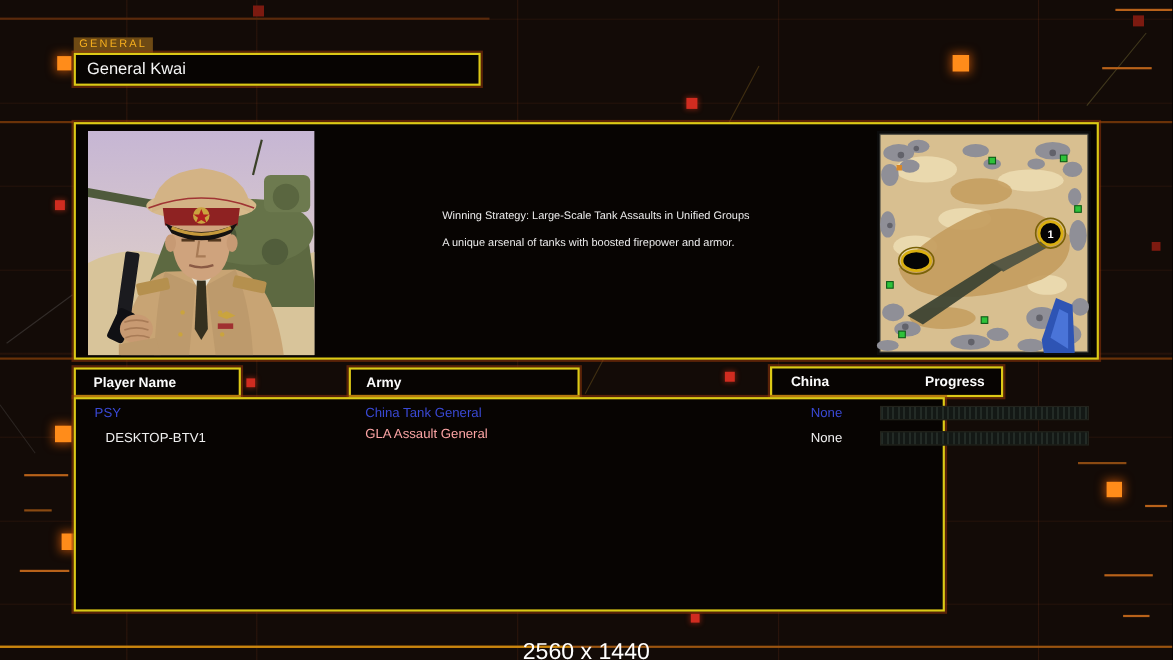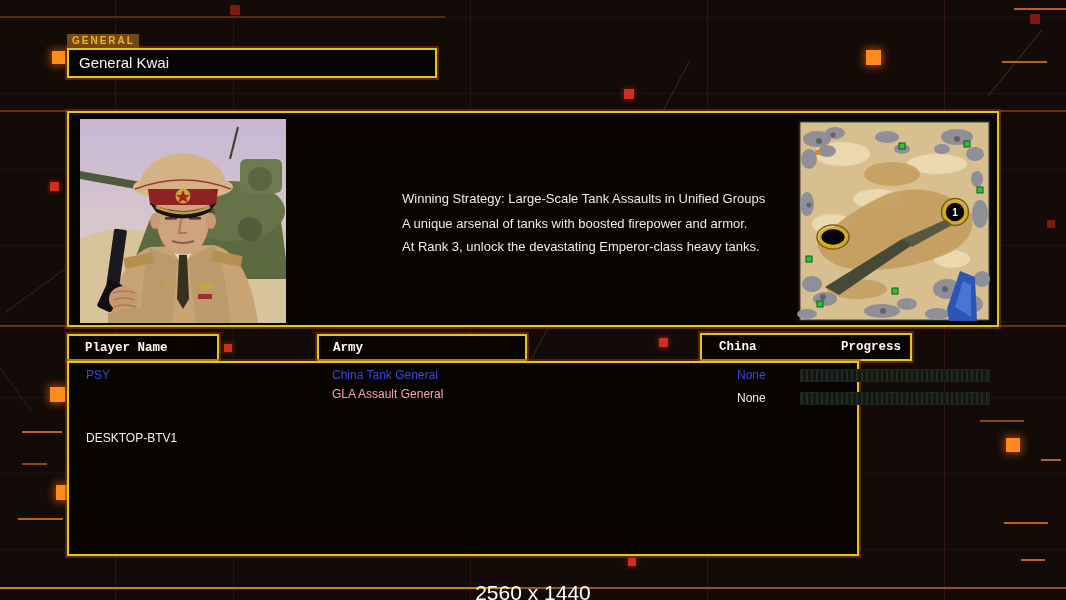--- a/index.html
+++ b/index.html
@@ -10,31 +10,31 @@
       repeating-linear-gradient(90deg, rgba(215,90,35,.13) 0 1px, transparent 1px 237px),
       repeating-linear-gradient(180deg, rgba(215,90,35,.09) 0 1px, transparent 1px 76px);
     background-position:233px 0,0 17px;}
   .decor-svg{position:absolute;inset:0;pointer-events:none;}
   .sq{position:absolute;}
   .sq.orange{background:#ff8c1a;box-shadow:0 0 9px 2px rgba(255,110,10,.55);}
   .sq.red{background:#d02c20;box-shadow:0 0 5px 1px rgba(210,50,25,.45);}
   .sq.darkred{background:#7c1a10;}
   .hline{position:absolute;height:2px;}
   .tab{position:absolute;left:67px;top:34px;width:72px;height:14px;background:#6e4a14;
-       color:#f7b01e;font-size:10px;font-weight:bold;letter-spacing:2px;line-height:14px;
+       color:#f7b01e;font-size:10px;font-weight:normal;letter-spacing:2px;line-height:14px;
        padding-left:5px;box-sizing:border-box;}
   .gbox{position:absolute;background:#070402;border:2px solid #ddc916;
         box-shadow:0 0 0 2px rgba(150,55,10,.55);box-sizing:border-box;}
   .title-box{left:67px;top:48px;width:370px;height:30px;text-align:center;}
   .title-text{position:absolute;left:10px;top:4px;font-size:15px;color:#f5f5f5;}
   .main-panel{left:67px;top:111px;width:932px;height:216px;}
   .portrait{position:absolute;left:11px;top:6px;width:206px;height:204px;}
-  .strategy{position:absolute;font-size:13px;color:#ececec;white-space:nowrap;}
+  .strategy{position:absolute;font-size:10px;color:#ececec;white-space:nowrap;}
   .map{position:absolute;left:728px;top:6px;width:195px;height:204px;}
-  .hdr{font-weight:bold;font-size:12.5px;color:#fbfbfb;font-family:Liberation Mono, monospace;}
+  .hdr{font-weight:bold;font-size:12.5px;color:#fbfbfb;}
   .hdr-player{left:67px;top:334px;width:152px;height:27px;}
   .hdr-army{left:317px;top:334px;width:210px;height:27px;}
   .hdr-team{left:700px;top:333px;width:212px;height:28px;}
   .hdr-label{position:absolute;top:5px;}
   .list-panel{left:67px;top:361px;width:792px;height:195px;}
   .cell{position:absolute;font-size:12px;white-space:nowrap;}
   .pbar{position:absolute;left:731px;width:190px;height:13px;background:#101411;
         border:1px solid #23231c;box-sizing:border-box;
         background-image:repeating-linear-gradient(90deg,#232b26 0 2px,#131815 2px 5px);}
   .res-text{position:absolute;left:0;top:553px;width:1066px;text-align:center;
@@ -143,21 +143,20 @@
       <rect x="118" y="175" width="14" height="5" fill="#a03030"></rect>
       <rect x="30" y="110" width="13" height="58" rx="2" fill="#1b1b1f" transform="rotate(8 36 140)"></rect>
       <rect x="22" y="162" width="16" height="30" rx="3" fill="#101014" transform="rotate(25 30 177)"></rect>
       <ellipse cx="44" cy="180" rx="15" ry="13" fill="#c89a72"></ellipse>
       <path d="M33,174 Q44,170 55,174 M33,181 Q44,177 55,181 M34,188 Q45,184 56,188" stroke="#a87b56" stroke-width="1.5" fill="none"></path>
       <path d="M28,194 L62,188 L66,204 L28,204 Z" fill="#bd9a6c"></path>
     </svg>
 
     <div class="strategy" style="left:333px;top:78px;">Winning Strategy: Large-Scale Tank Assaults in Unified Groups</div>
     <div class="strategy" style="left:333px;top:103px;">A unique arsenal of tanks with boosted firepower and armor.</div>
-    <div class="strategy" style="left:333px;top:126px;">At Rank 3, unlock the devastating Emperor-class heavy tanks.</div>
 
     <svg class="map" viewBox="0 0 195 204">
       <rect width="195" height="204" fill="#0b0b0b"></rect>
       <rect x="3" y="3" width="189" height="198" fill="#d8bf90" stroke="#44443e" stroke-width="1"></rect>
       <ellipse cx="45" cy="35" rx="28" ry="12" fill="#ead9ae"></ellipse>
       <ellipse cx="140" cy="45" rx="30" ry="10" fill="#ead9ae"></ellipse>
       <ellipse cx="35" cy="105" rx="20" ry="10" fill="#ead9ae"></ellipse>
       <ellipse cx="155" cy="140" rx="18" ry="9" fill="#ead9ae"></ellipse>
       <ellipse cx="80" cy="80" rx="24" ry="10" fill="#ead9ae"></ellipse>
       <path d="M20,125 Q45,95 90,75 Q140,60 175,95 Q180,120 150,135 Q100,155 55,150 Q25,145 20,125 Z" fill="#c49c5e" opacity="0.9"></path>
@@ -228,21 +227,21 @@
     <div class="hdr hdr-label" style="left:97px;padding-left:42px;">Progress</div>
   </div>
 
   <div class="gbox list-panel">
 
     <div class="cell" style="left: 17px; top: 5px; color: rgb(58, 73, 212);">PSY</div>
     <div class="cell" style="left: 263px; top: 5px; color: rgb(58, 73, 212);">China Tank General</div>
     <div class="cell" style="left: 668px; top: 5px; color: rgb(58, 73, 212);">None</div>
     <div class="pbar" style="top:6px;"></div>
 
-    <div class="cell" style="left: 17px; top: 28px; color: rgb(240, 240, 240); margin-top: 40px;">DESKTOP-BTV1</div>
+    <div class="cell" style="left: 27px; top: 28px; color: rgb(240, 240, 240);">DESKTOP-BTV1</div>
     <div class="cell" style="left: 263px; top: 24px; color: #fca5a5;">GLA Assault General</div>
     <div class="cell" style="left: 668px; top: 28px; color: rgb(240, 240, 240);">None</div>
     <div class="pbar" style="top:29px;"></div>
   </div>
 
   <div class="res-text">2560 x 1440</div>
 
 </div>
 
 </body></html>

